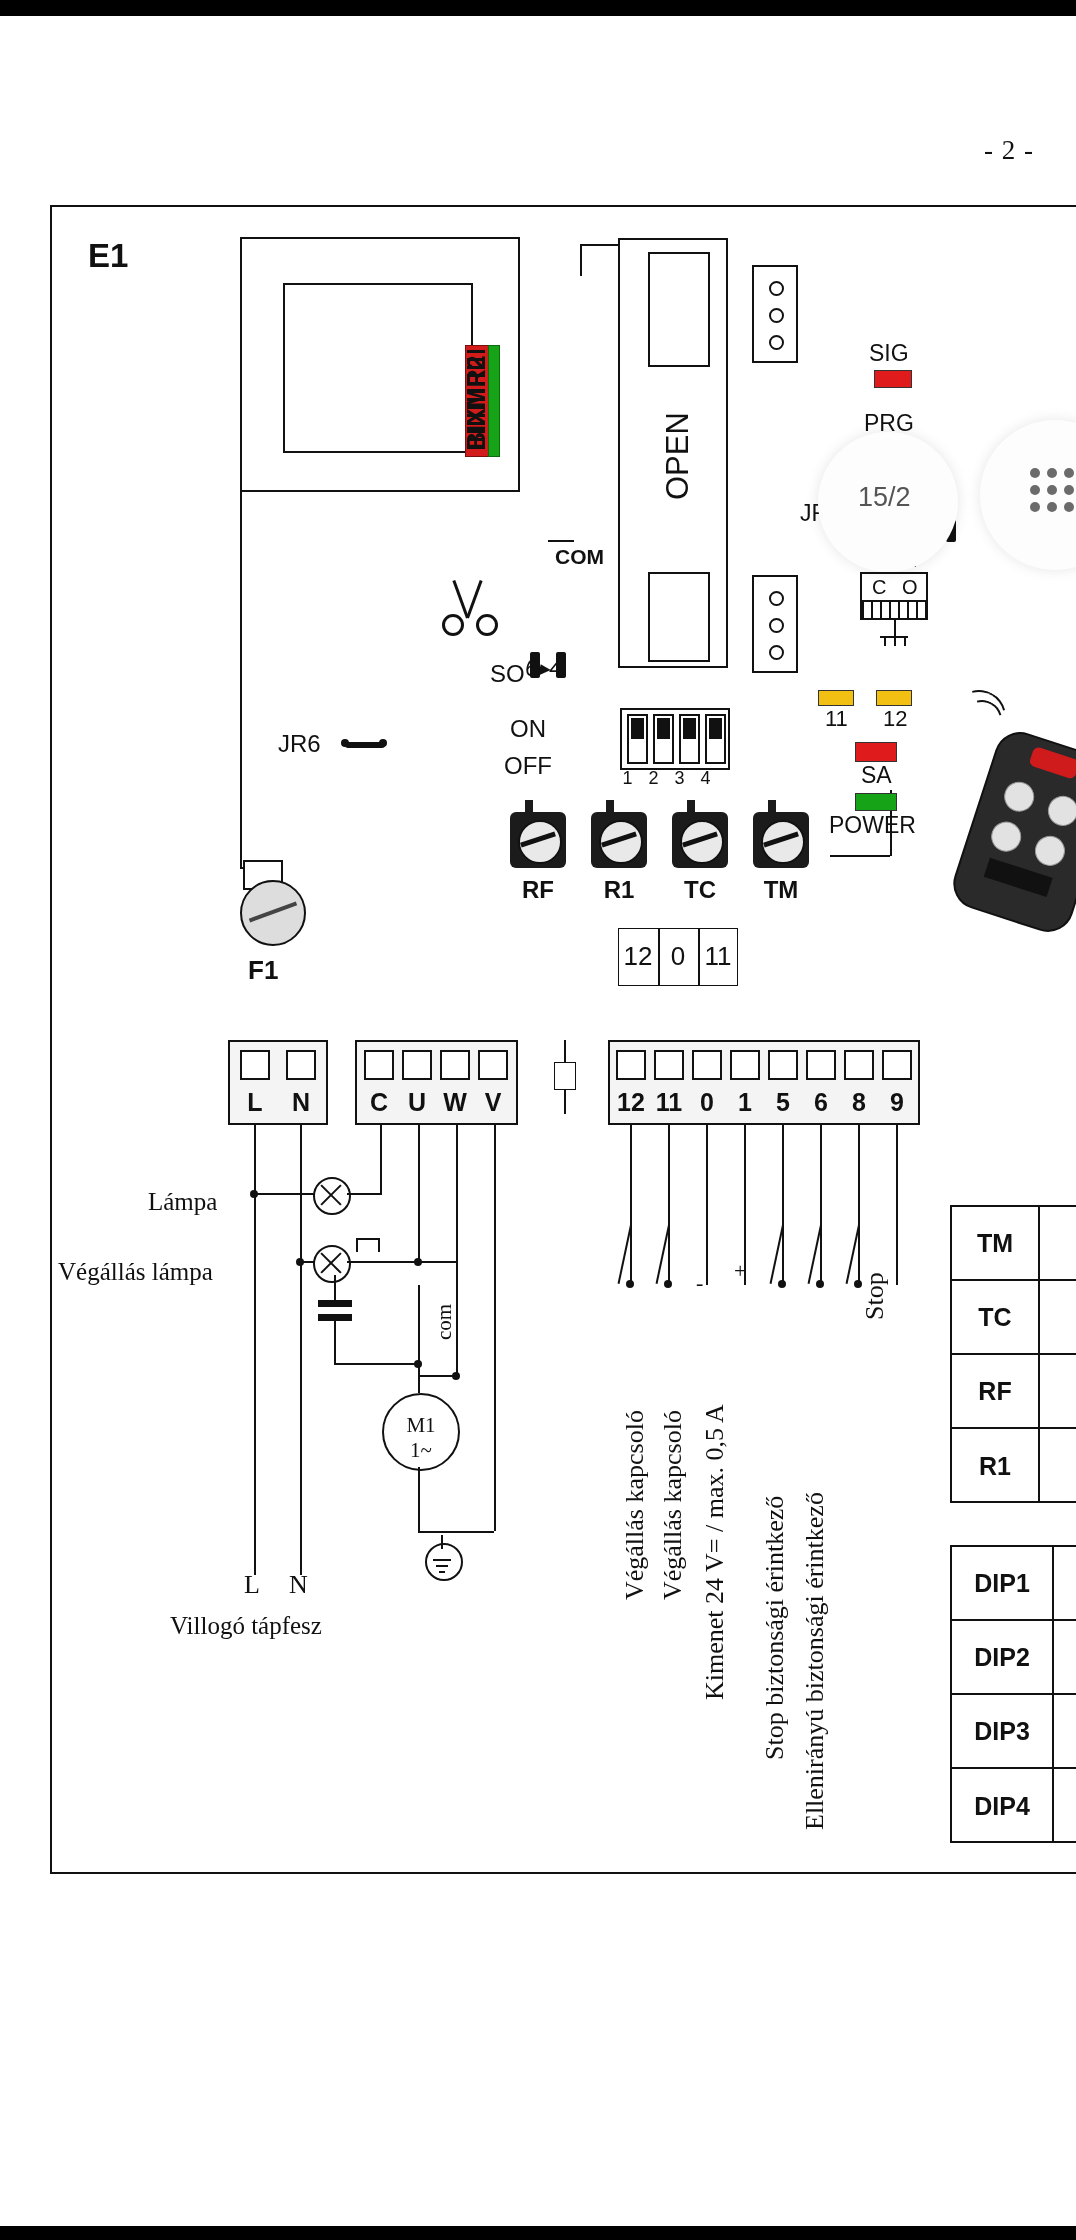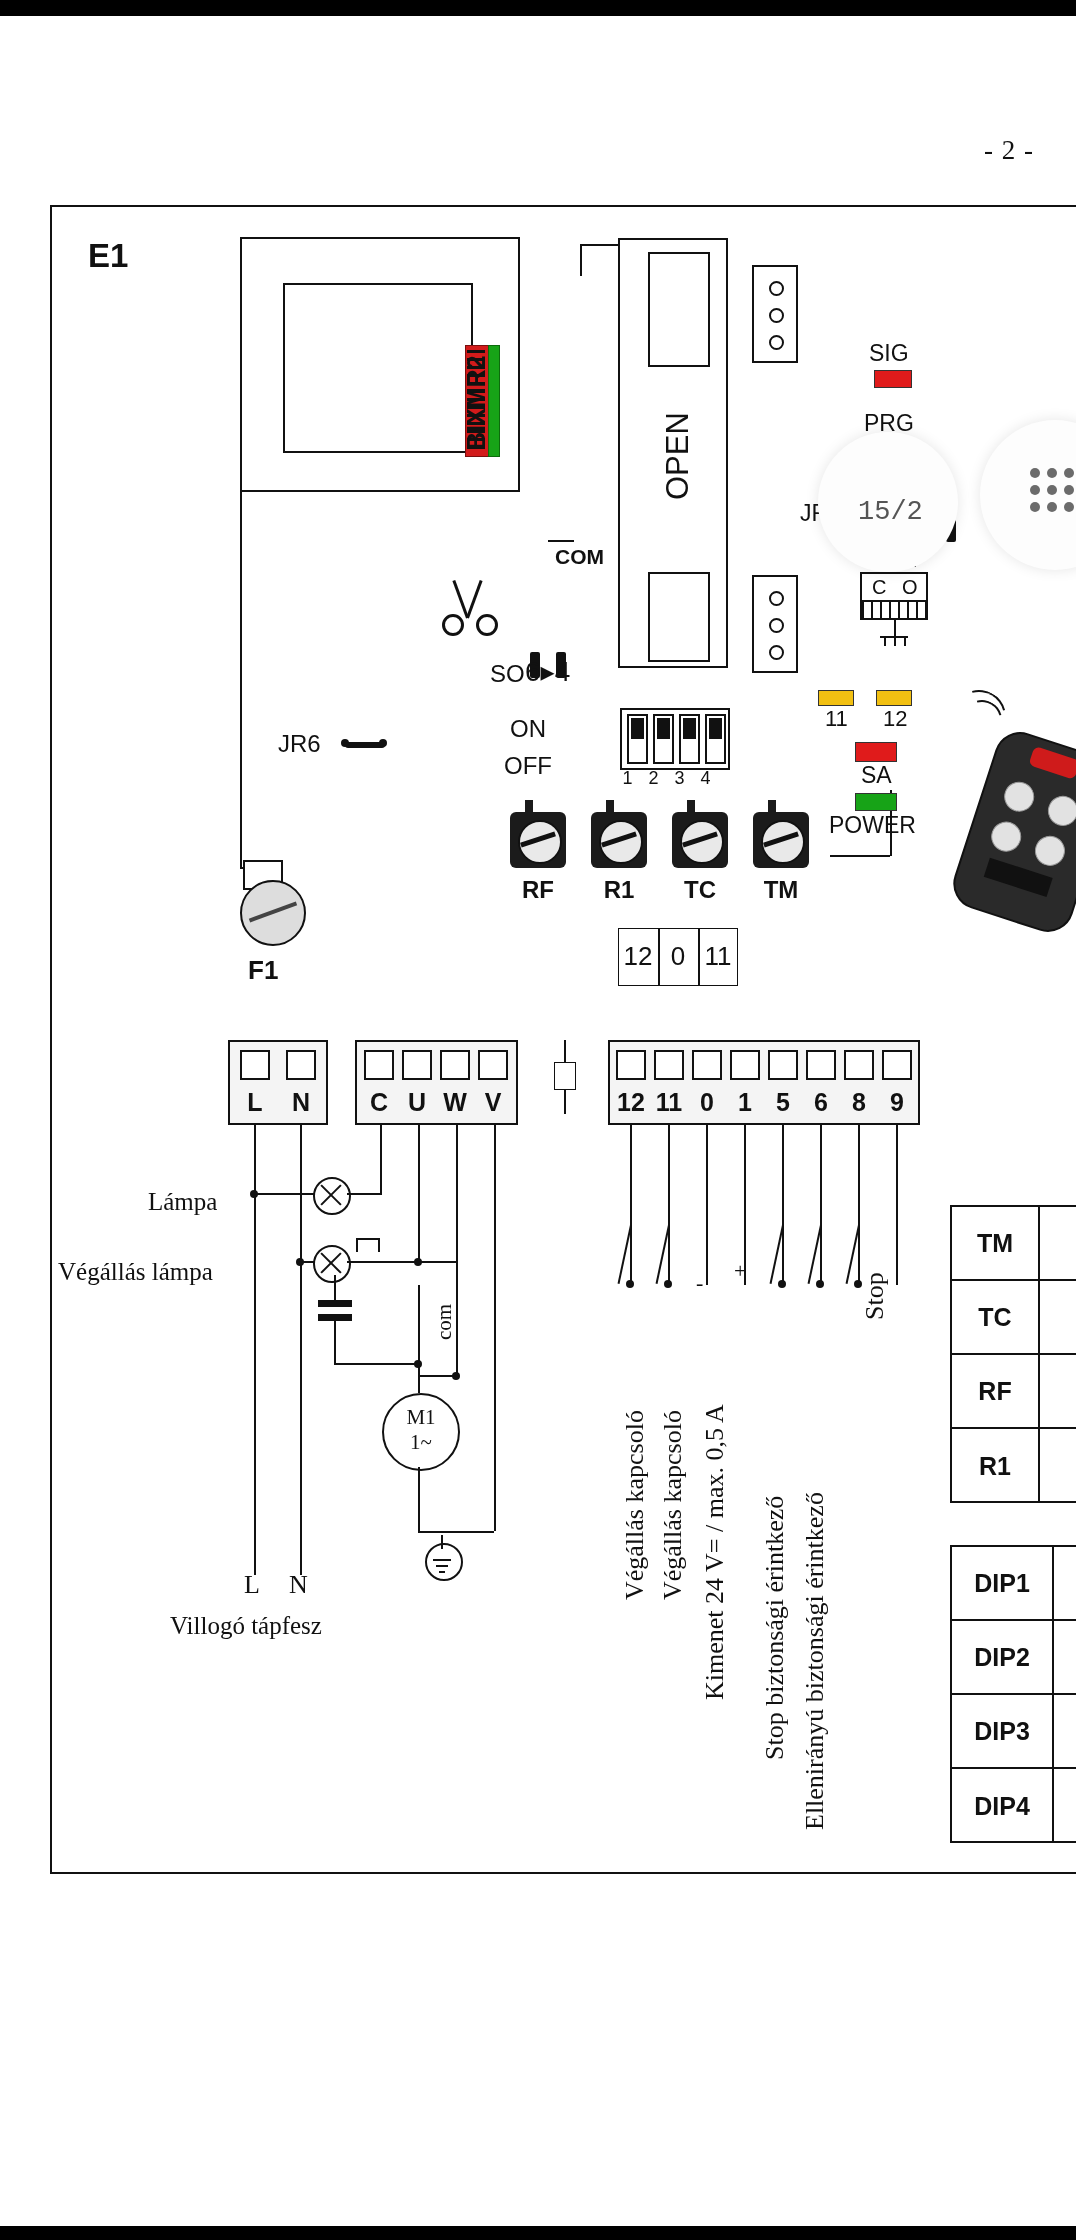--- a/index.html
+++ b/index.html
@@ -89,21 +89,21 @@
   .bixg{position:absolute;left:488px;top:345px;width:10px;height:110px;background:#17a317;border:1px solid #0c6b0c;}
   .bixpins{position:absolute;left:467px;top:350px;width:18px;height:100px;
      background:repeating-linear-gradient(to bottom,#111 0 3px,transparent 3px 8px);}
 
   
   .cap{position:absolute;}
   .cap .p{position:absolute;width:34px;height:7px;background:#111;}
 
   
   .ovcircle{position:absolute;border-radius:50%;background:#fdfdfd;box-shadow:0 0 14px rgba(0,0,0,.10);}
-  .ovtext{position:absolute;font-family:Liberation Mono, monospace;font-size:27px;color:#555;margin-top:15px;}
+  .ovtext{position:absolute;font-family:Liberation Sans, sans-serif;font-size:27px;color:#555;}
   .grid9{position:absolute;display:grid;grid-template-columns:repeat(3,10px);grid-gap:7px;}
   .grid9 i{width:10px;height:10px;border-radius:50%;background:#6b6b6b;display:block;}
 
   
   .remote{position:absolute;left:972px;top:740px;width:120px;height:180px;background:#2a2a2a;border-radius:26px;transform:rotate(18deg);border:2px solid #111;}
   .remote .red{position:absolute;left:34px;top:8px;width:48px;height:20px;background:#cf1b1b;border-radius:6px;}
   .remote .btn{position:absolute;width:28px;height:28px;border-radius:50%;background:#e2e2e2;border:1px solid #999;}
   .remote .logo{position:absolute;left:26px;top:128px;width:66px;height:20px;background:#111;color:#fff;font-size:14px;font-family:"Liberation Sans",sans-serif;text-align:center;line-height:20px;letter-spacing:1px;}
   .waves{position:absolute;left:952px;top:690px;width:70px;height:60px;}
   .waves i{position:absolute;border:2px solid #111;border-radius:50%;border-color:#111 transparent transparent transparent;}
@@ -199,21 +199,21 @@
 
   <div class="sciss" style="left:440px;top:578px;">
     <div class="b" style="left:26px;top:0;transform:rotate(20deg);"></div>
     <div class="b" style="left:26px;top:0;transform:rotate(-20deg);"></div>
     <div class="r" style="left:2px;top:36px;"></div>
     <div class="r" style="left:36px;top:36px;"></div>
   </div>
   <div class="lab" style="left:490px;top:660px;font-size:24px;">SO</div>
   <div class="post" style="left:530px;top:652px;"></div>
   <div class="post" style="left:556px;top:652px;"></div>
-  <div class="lab" style="left:525px;top:655px;font-size:28px;">6▸4</div>
+  <div class="lab" style="left:525px;top:655px;font-size:23px;font-style:italic;">6▸4</div>
 
   <div class="lab" style="left:278px;top:730px;font-size:24px;">JR6</div>
   <div class="jumper" style="left:345px;top:742px;width:40px;"></div>
   <div class="dot" style="left:341px;top:739px;"></div>
   <div class="dot" style="left:379px;top:739px;"></div>
 
   <div class="lab" style="left:510px;top:715px;font-size:24px;">ON</div>
   <div class="lab" style="left:504px;top:752px;font-size:24px;">OFF</div>
   <div class="dipbox" style="left:620px;top:708px;width:110px;height:62px;"></div>
   <div class="dipsw" style="left:627px;top:714px;width:21px;height:50px;">
@@ -343,21 +343,21 @@
     <div class="p" style="left:0;top:14px;"></div>
   </div>
   <div class="w wv" style="left:334px;top:1275px;height:25px;"></div>
   <div class="w wv" style="left:334px;top:1321px;height:44px;"></div>
   <div class="w wh" style="left:334px;top:1363px;width:84px;"></div>
   <div class="w wv" style="left:418px;top:1285px;height:80px;"></div>
   <div class="vtxt" style="left:432px;top:1340px;font-size:21px;">com</div>
 
   <div class="w wv" style="left:418px;top:1363px;height:30px;"></div>
   <div class="motor" style="left:382px;top:1393px;">
-    <span style="margin-top:10px;">M1</span>
+    <span style="margin-top:18px;">M1</span>
     <span>1~</span>
   </div>
   <div class="dot" style="left:414px;top:1360px;"></div>
   <div class="dot" style="left:452px;top:1372px;"></div>
   <div class="w wh" style="left:418px;top:1375px;width:38px;"></div>
   <div class="w wv" style="left:418px;top:1467px;height:66px;"></div>
   <div class="w wh" style="left:418px;top:1531px;width:76px;"></div>
 
   <div class="earth" style="left:425px;top:1533px;width:40px;height:50px;">
     <div class="c" style="left:0;top:10px;"></div>

